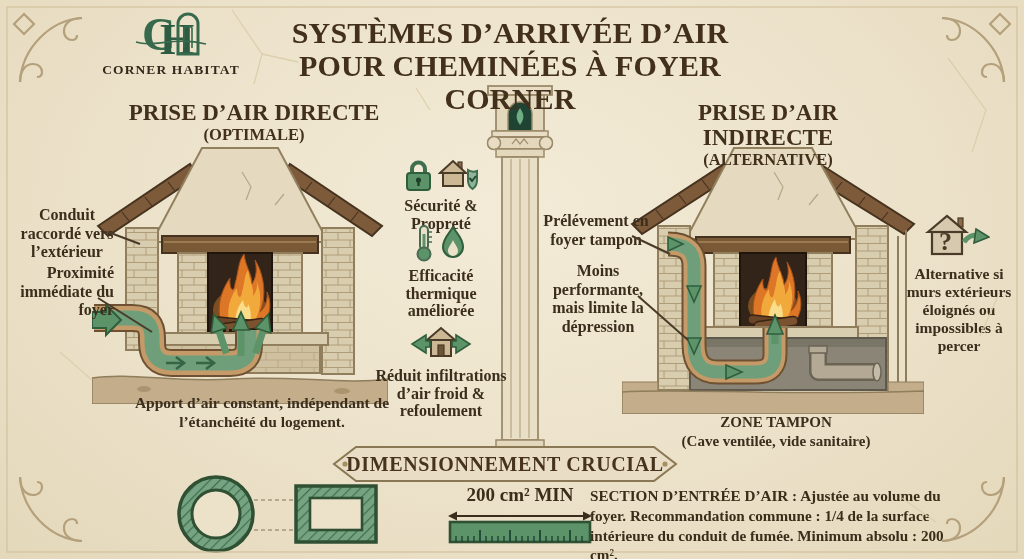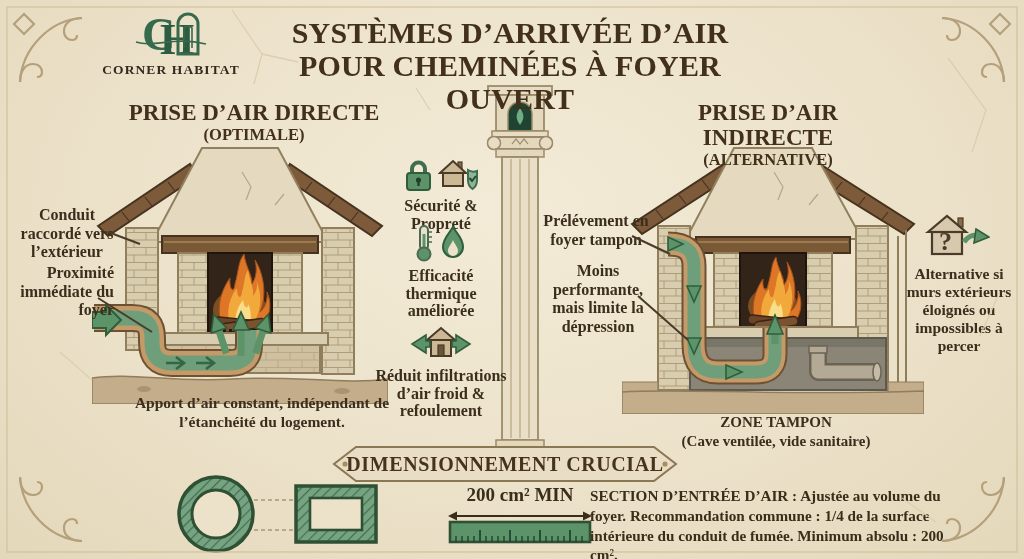--- a/index.html
+++ b/index.html
@@ -195,21 +195,21 @@
       <text x="26" y="46" font-family="Liberation Serif,serif" font-size="44" font-weight="bold" fill="#2e5c42">H</text>
       <path d="M44,46 V16 a10,10 0 0 1 20,0 V46 Z" fill="none" stroke="#376a4d" stroke-width="3"></path>
       <path d="M50,40 V20 a5,5 0 0 1 8,0 V40" fill="none" stroke="#376a4d" stroke-width="1.6"></path>
       <path d="M2,34 C20,40 40,28 72,36" stroke="#376a4d" stroke-width="1.6" fill="none"></path>
     </svg>
     <div class="brand-name">CORNER HABITAT</div>
   </div>
 
   <div class="abs ctr" style="left:240px;top:16px;width:540px;">
     <div class="hdr-title">SYSTÈMES D’ARRIVÉE D’AIR</div>
-    <div class="hdr-title">POUR CHEMINÉES À FOYER OUVERT</div>
+    <div class="hdr-title">POUR CHEMINÉES À FOYER CORNER</div>
   </div>
 
   <div class="abs ctr" style="left:636px;top:100px;width:264px;">
     <div class="sect-title">PRISE D’AIR INDIRECTE</div>
     <div class="sect-sub">(ALTERNATIVE)</div>
   </div>
   <div class="abs ctr" style="left:118px;top:100px;width:272px;">
     <div class="sect-title">PRISE D’AIR DIRECTE</div>
     <div class="sect-sub">(OPTIMALE)</div>
   </div>

